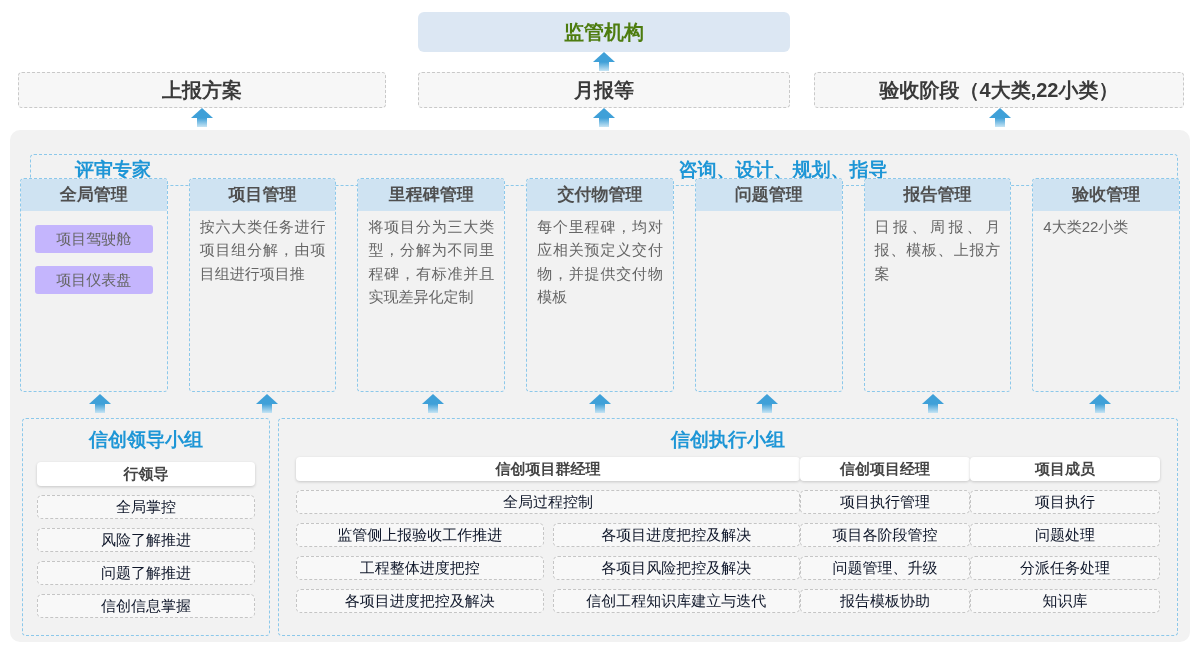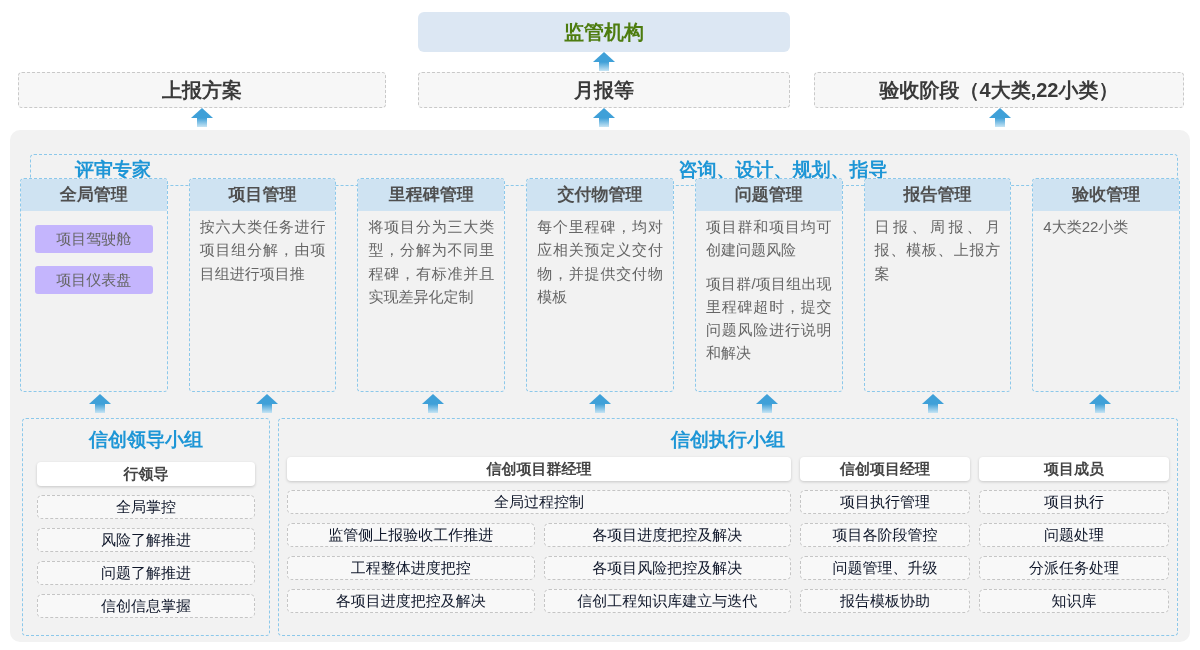--- a/index.html
+++ b/index.html
@@ -66,21 +66,21 @@
     font-weight:bold; color:#444; }
   .dash-item { height:24px; line-height:22px; border:1px dashed #c5c5c5; border-radius:5px;
     background:rgba(255,255,255,0.45); text-align:center; font-size:15px; color:#0f172a;
     white-space:nowrap; overflow:hidden; }
 
   .leader-content { padding:9px 14px 0 14px; }
   .leader-content .white-pill { margin-bottom:9px; }
   .leader-content .dash-item { margin-bottom:9px; }
 
   .exec-cols { position:absolute; top:38px; left:8px; right:8px; bottom:10px;
-    display:flex; justify-content:space-between; }
+    display:flex; justify-content:center; }
   .g1 { width:504px; }
   .g2 { width:170px; }
   .g3 { width:190px; }
   .exec-cols .white-pill { margin-bottom:9px; }
   .exec-cols .dash-item { margin-bottom:9px; }
   .g1-grid { display:flex; gap:9px; }
   .g1-grid > div { flex:1; }
 </style>
 </head>
 <body>
@@ -144,24 +144,20 @@
 
       <div class="col">
         <div class="col-header">交付物管理</div>
         <div class="col-body">
           <p>每个里程碑，均对应相关预定义交付物，并提供交付物模板</p>
         </div>
       </div>
 
       <div class="col">
         <div class="col-header">问题管理</div>
-        <div class="col-body">
-          <p>项目群和项目均可创建问题风险</p>
-          <p>项目群/项目组出现里程碑超时，提交问题风险进行说明和解决</p>
-        </div>
       </div>
 
       <div class="col">
         <div class="col-header">报告管理</div>
         <div class="col-body">
           <p>日报、周报、月报、模板、上报方案</p>
         </div>
       </div>
 
       <div class="col">

